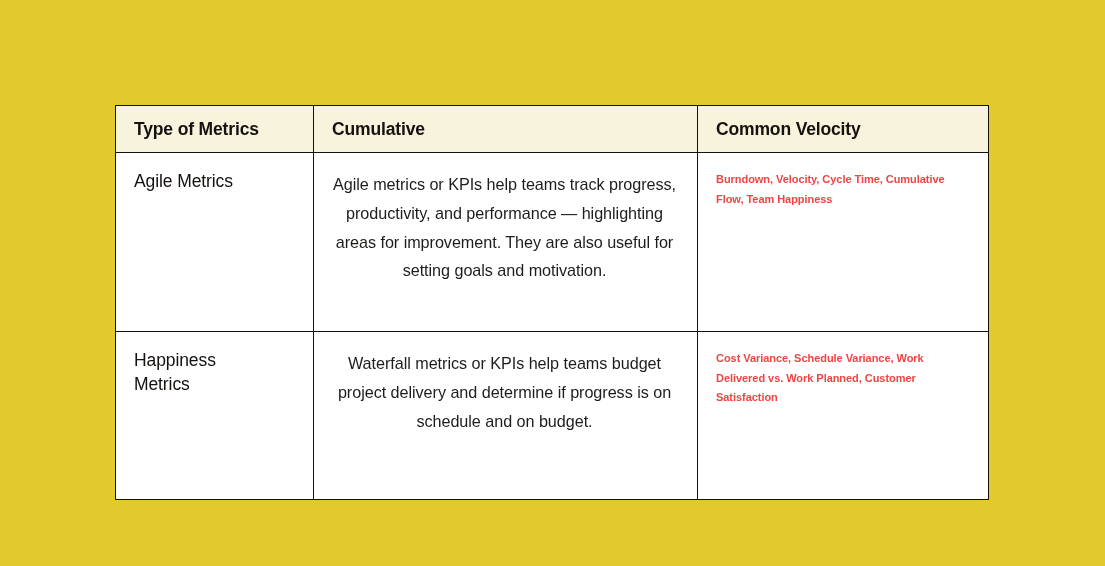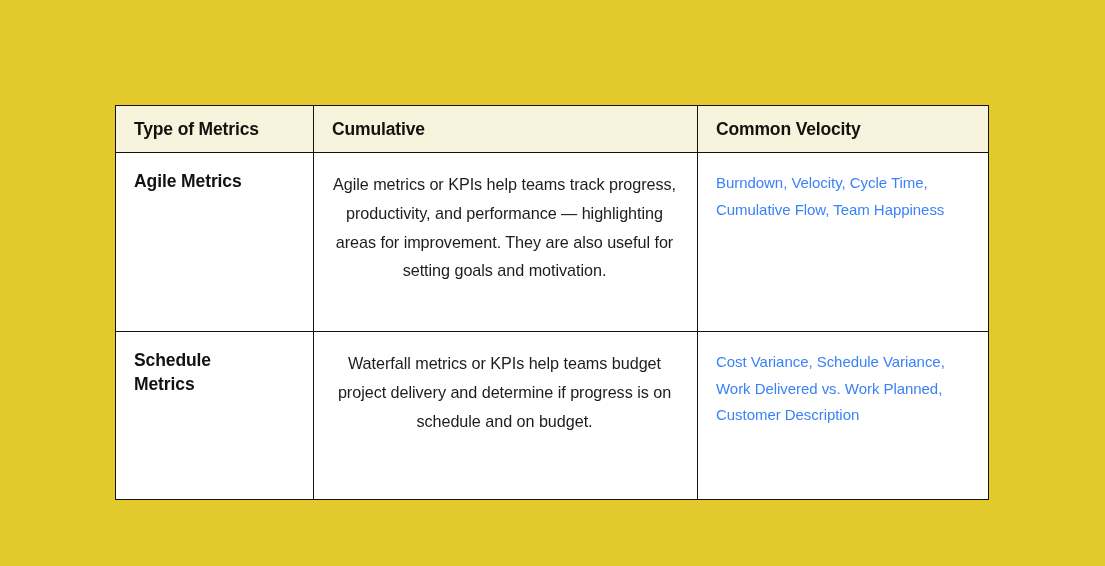--- a/index.html
+++ b/index.html
@@ -61,42 +61,42 @@
   
   .metrics-table tbody td {
     background: #ffffff;
     padding: 17px 20px 20px 18px;
   }
   .metrics-table tbody tr.row-agile td { height: 141px; }
   .metrics-table tbody tr.row-waterfall td { height: 130px; }
 
   .cell-type {
     font-size: 17.5px;
-    font-weight: bold;
+    font-weight: normal;
     color: #14110f;
     line-height: 1.35;
     letter-spacing: -0.1px;
     display: block;
   }
   .cell-type.narrow { max-width: 120px; }
 
   .cell-body {
     font-size: 16.2px;
     font-weight: normal;
     color: #1d1d1b;
     line-height: 1.78;
     letter-spacing: -0.05px;
     display: block;
     text-align: center;
   }
 
   .cell-common {
-    font-size: 15px;
-    font-weight: normal;
-    color: #3b82f6;
+    font-size: 11px;
+    font-weight: bold;
+    color: #ef4444;
     line-height: 1.78;
     letter-spacing: -0.05px;
     display: block;
     max-width: 258px;
   }
 </style>
 </head>
 <body>
 
 <div class="canvas">
@@ -130,25 +130,25 @@
         <td>
           <span class="cell-body">Agile metrics or KPIs help teams track progress, productivity, and performance — highlighting areas for improvement. They are also useful for setting goals and motivation.</span>
         </td>
         <td>
           <span class="cell-common">Burndown, Velocity, Cycle Time, Cumulative Flow, Team Happiness</span>
         </td>
       </tr>
 
       <tr class="row-waterfall">
         <td>
-          <span class="cell-type narrow">Schedule Metrics</span>
+          <span class="cell-type narrow">Happiness Metrics</span>
         </td>
         <td>
           <span class="cell-body">Waterfall metrics or KPIs help teams budget project delivery and determine if progress is on schedule and on budget.</span>
         </td>
         <td>
-          <span class="cell-common">Cost Variance, Schedule Variance, Work Delivered vs. Work Planned, Customer Description</span>
+          <span class="cell-common">Cost Variance, Schedule Variance, Work Delivered vs. Work Planned, Customer Satisfaction</span>
         </td>
       </tr>
     </tbody>
   </table>
 
 </div>
 
 </body></html>

